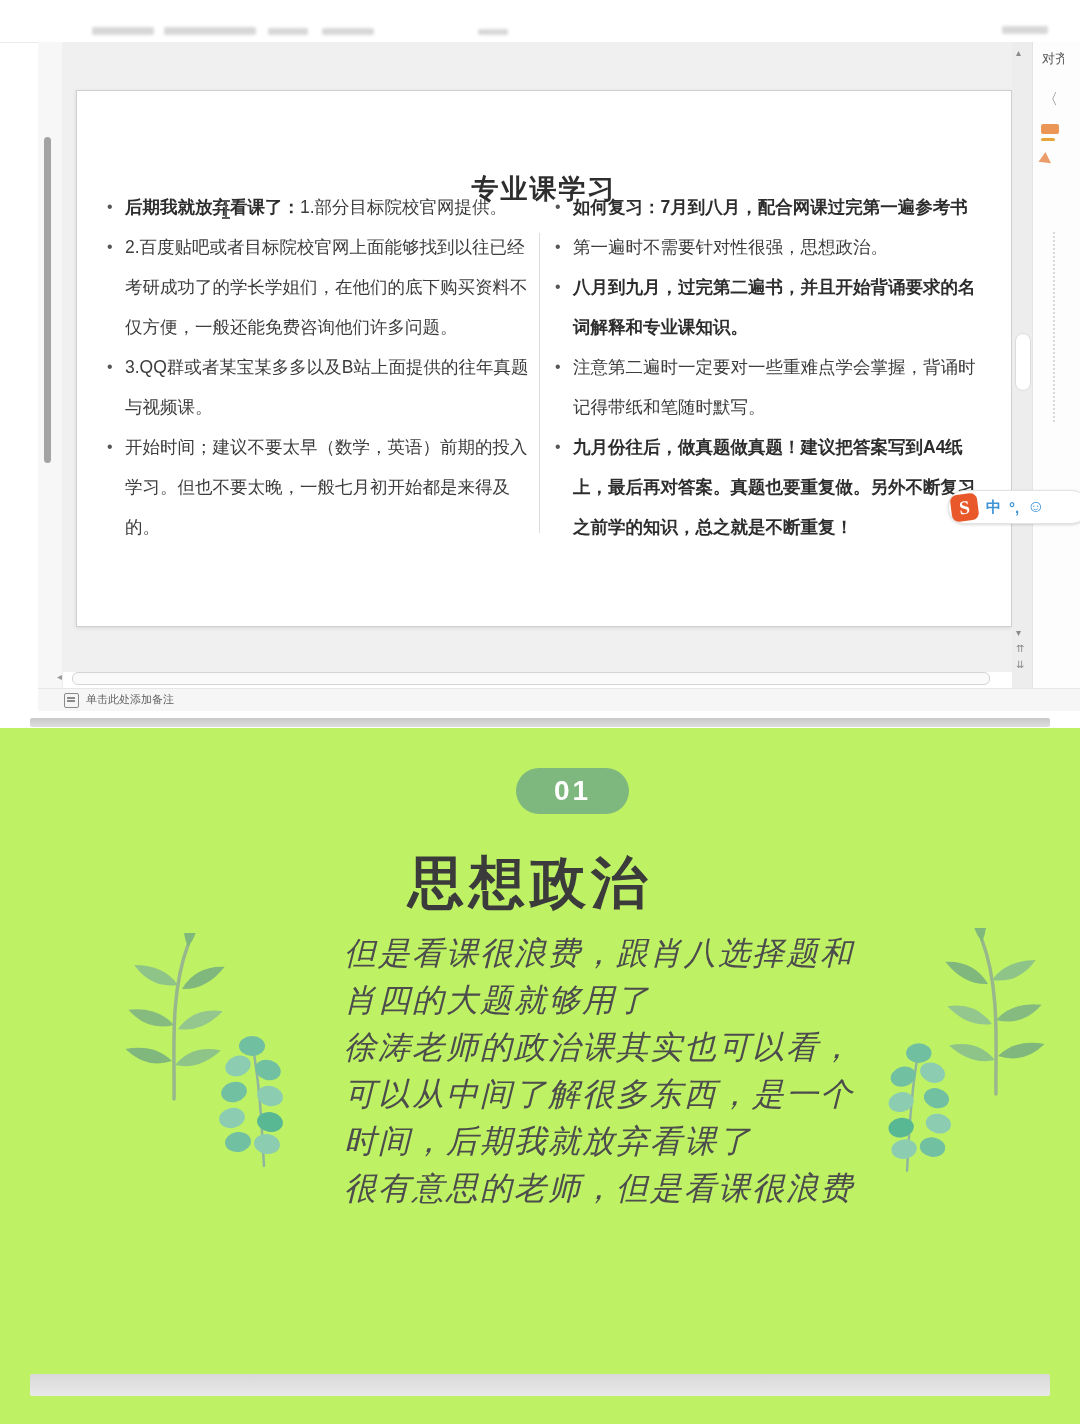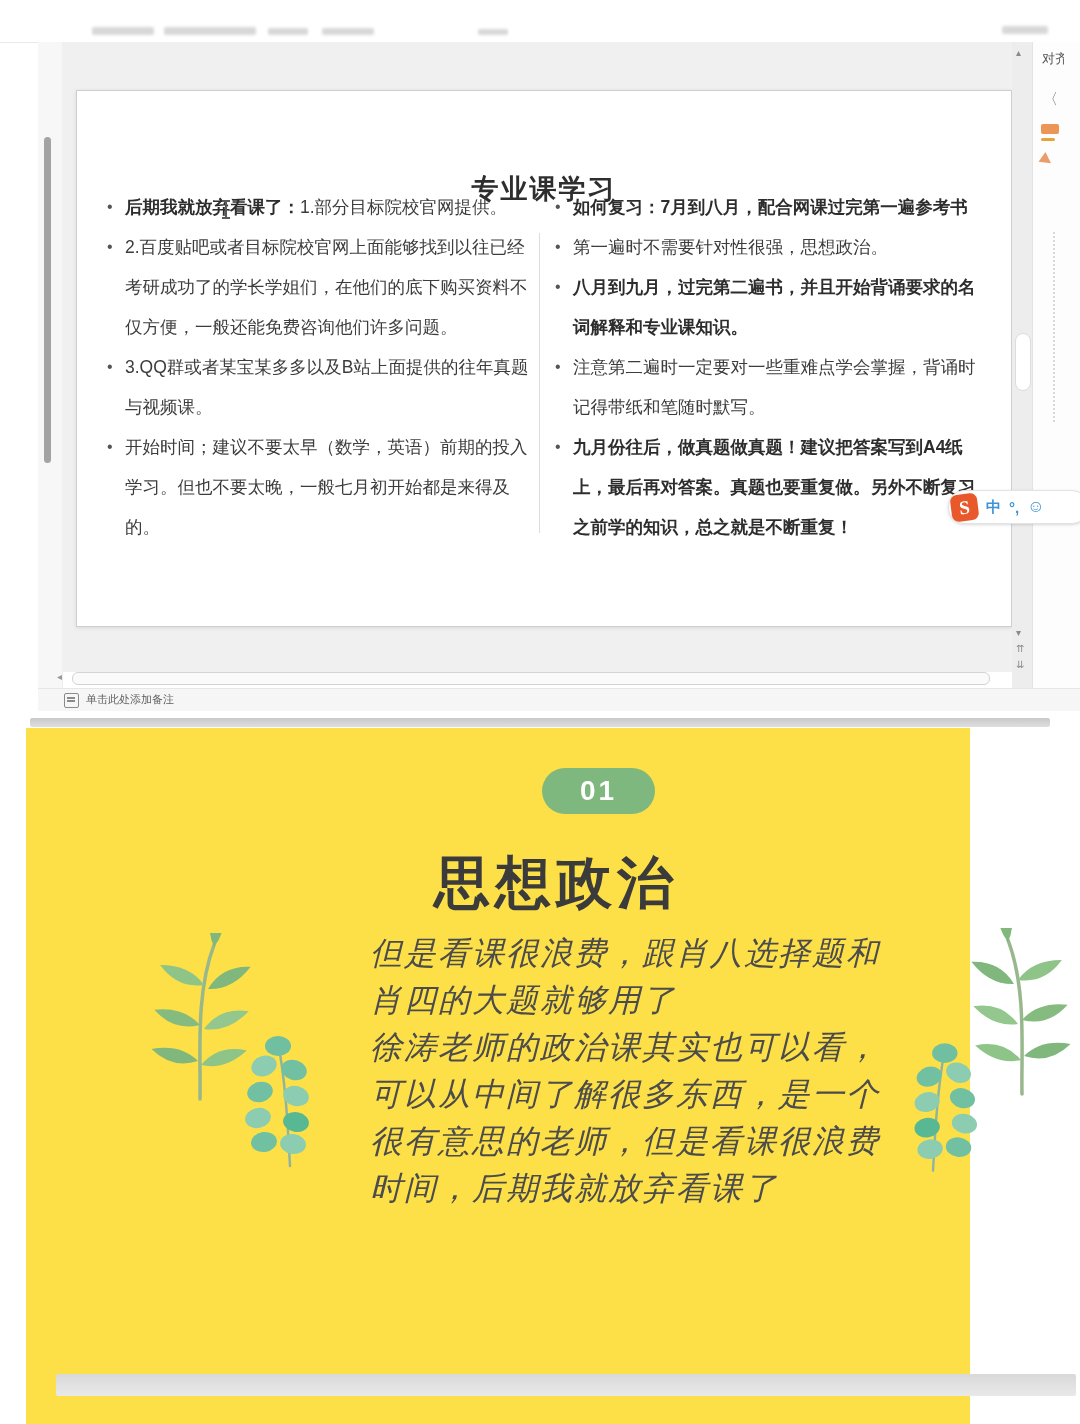--- a/index.html
+++ b/index.html
@@ -43,21 +43,21 @@
   
   .h-scroll{position:absolute;left:72px;top:672px;width:916px;height:11px;background:#fafafa;border:1px solid #d4d4d4;border-radius:6px;}
   .h-left-arrow{position:absolute;left:57px;top:671px;font-size:10px;color:#999;}
   .notes-bar{position:absolute;left:38px;top:688px;width:1042px;height:22px;background:#f6f6f6;border-top:1px solid #e6e6e6;}
   .notes-icon{position:absolute;left:26px;top:4px;width:13px;height:13px;border:1.5px solid #8a8a8a;border-radius:2px;}
   .notes-icon:before{content:"";position:absolute;left:2px;top:3px;width:8px;height:1.5px;background:#8a8a8a;box-shadow:0 3px 0 #8a8a8a;}
   .notes-label{position:absolute;left:48px;top:3px;font-size:11px;color:#5f5f5f;}
   
   .section-divider{position:absolute;left:30px;top:718px;width:1020px;height:9px;background:linear-gradient(#c9c9c9,#dedede);border-radius:2px;}
   
-  .poster{position:absolute;left:0;top:728px;width:944px;height:696px;background:#fde047;margin-left:26px;}
+  .poster{position:absolute;left:0;top:728px;width:1080px;height:696px;background:#bef264;}
   .badge{position:absolute;left:516px;top:40px;width:113px;height:46px;border-radius:23px;background:#7fb87e;color:#fff;font-size:28px;font-weight:bold;text-align:center;line-height:46px;letter-spacing:3px;}
   .poster-title{position:absolute;left:408px;top:118px;width:360px;font-size:56px;font-weight:bold;color:#3b3b3b;letter-spacing:5px;}
   .handwriting{position:absolute;left:344px;top:202px;width:510px;font-family:"Liberation Serif",serif;font-style:italic;font-size:32px;line-height:47px;color:#4c4c4c;letter-spacing:2px;}
   .leaf{position:absolute;}
   .leaf.flip{transform:scaleX(-1);}
   .bottom-strip{position:absolute;left:30px;top:646px;width:1020px;height:22px;background:linear-gradient(#d9d9d9,#e9e9e9);border-radius:2px;}
   svg{display:block;}
 </style>
 </head>
 <body>
@@ -191,22 +191,22 @@
 
   <div class="poster">
     <div class="badge">01</div>
     <div class="poster-title">思想政治</div>
 
     <div class="handwriting">
       <div>但是看课很浪费，跟肖八选择题和</div>
       <div>肖四的大题就够用了</div>
       <div>徐涛老师的政治课其实也可以看，</div>
       <div>可以从中间了解很多东西，是一个</div>
+      <div>时间，后期我就放弃看课了</div>
       <div>很有意思的老师，但是看课很浪费</div>
-      <div>时间，后期我就放弃看课了</div>
     </div>
 
     <div class="leaf" style="left:112px;top:205px;">
       <svg width="120" height="170" viewBox="0 0 120 170">
           <use href="#leaf-big"></use>
         </svg>
     </div>
     <div class="leaf" style="left:210px;top:302px;">
       <svg width="104" height="140" viewBox="0 0 100 140">
           <use href="#leaf-small"></use>

